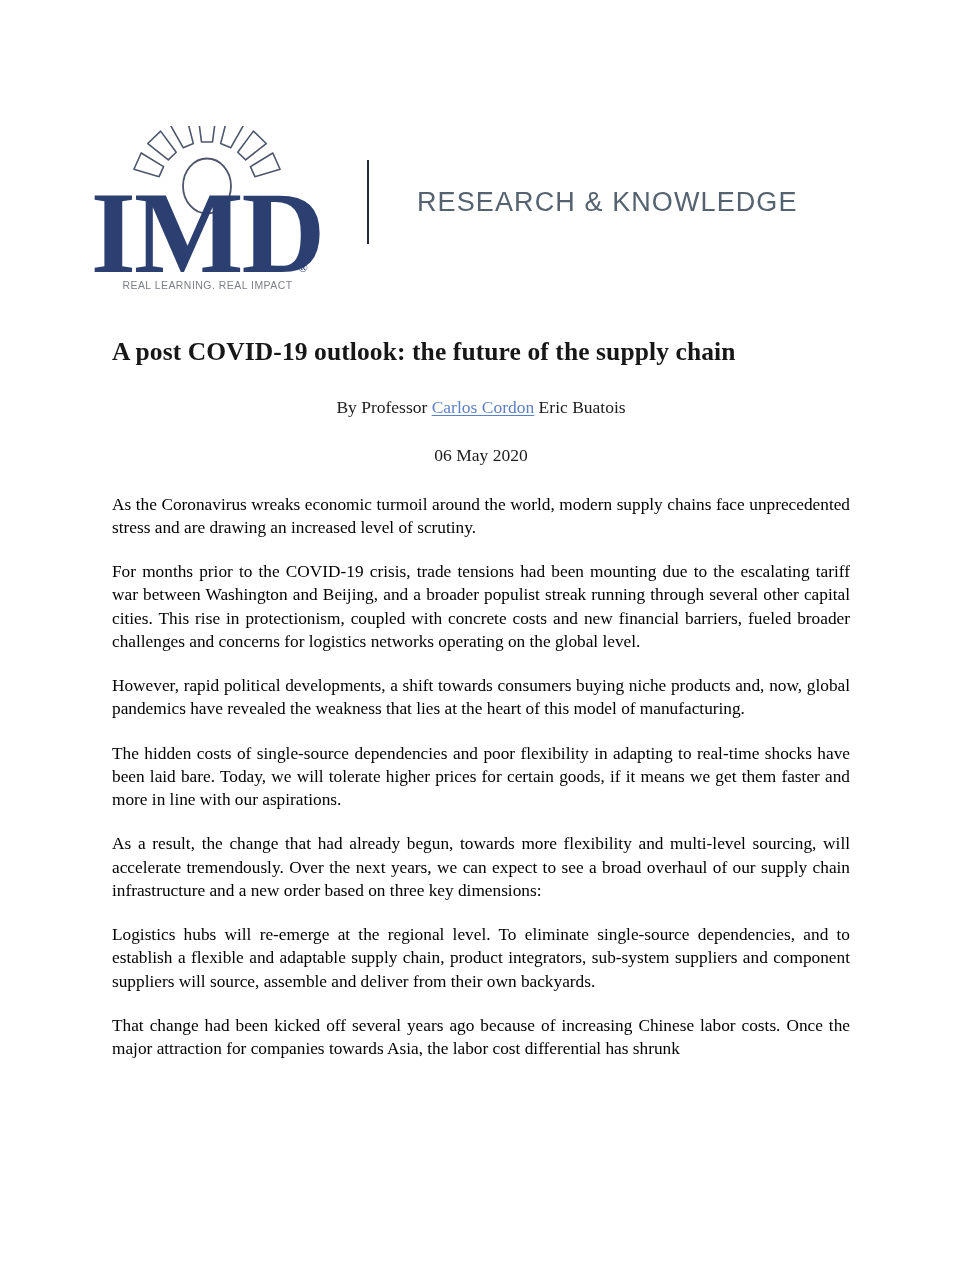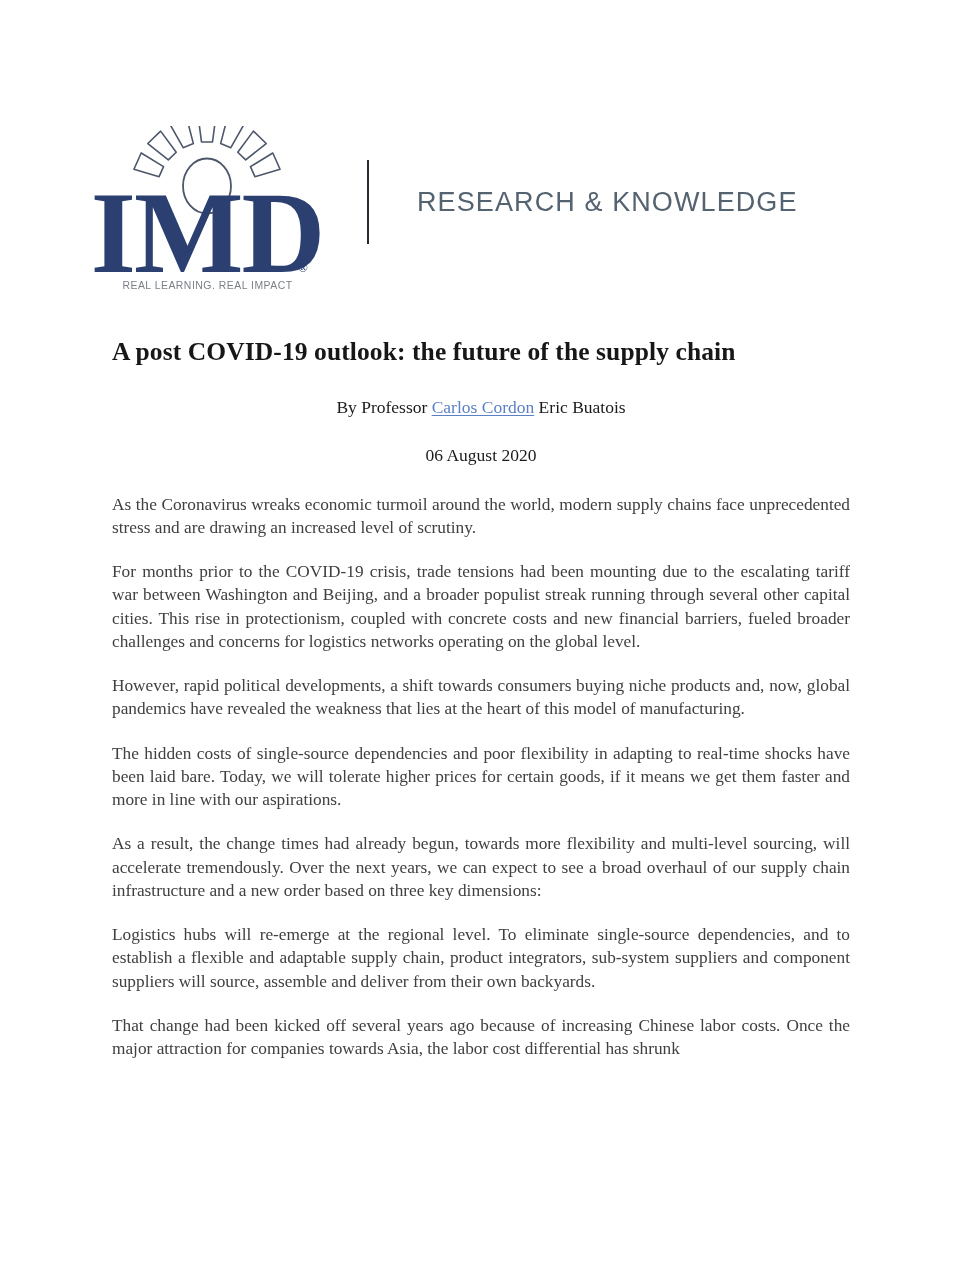--- a/index.html
+++ b/index.html
@@ -130,21 +130,21 @@
 
   .body-copy {
     margin-top: 27px;
   }
 
   .body-copy p {
     margin: 0 0 21px 0;
     font-size: 17.3px;
     line-height: 1.345;
     text-align: justify;
-    color: #404040;
+    color: #000000;
     hyphens: none;
   }
 
   .body-copy p:last-child {
     margin-bottom: 8px;
   }
 
   .section-heading {
     margin: 0 0 21px 0;
     font-size: 17.6px;
@@ -204,28 +204,28 @@
   </div>
 
   <div class="article">
 
     <h1 class="article-title">A post COVID-19 outlook: the future of the supply chain</h1>
 
     <div class="byline">
       <span>By Professor </span><a href="#" class="byline-link">Carlos Cordon</a><span> Eric Buatois</span>
     </div>
 
-    <div class="pubdate">06 August 2020</div>
+    <div class="pubdate">06 May 2020</div>
 
     <div class="body-copy">
       <p>As the Coronavirus wreaks economic turmoil around the world, modern supply chains face unprecedented stress and are drawing an increased level of scrutiny.</p>
       <p>For months prior to the COVID-19 crisis, trade tensions had been mounting due to the escalating tariff war between Washington and Beijing, and a broader populist streak running through several other capital cities. This rise in protectionism, coupled with concrete costs and new financial barriers, fueled broader challenges and concerns for logistics networks operating on the global level.</p>
       <p>However, rapid political developments, a shift towards consumers buying niche products and, now, global pandemics have revealed the weakness that lies at the heart of this model of manufacturing.</p>
       <p>The hidden costs of single-source dependencies and poor flexibility in adapting to real-time shocks have been laid bare. Today, we will tolerate higher prices for certain goods, if it means we get them faster and more in line with our aspirations.</p>
-      <p>As a result, the change times had already begun, towards more flexibility and multi-level sourcing, will accelerate tremendously. Over the next years, we can expect to see a broad overhaul of our supply chain infrastructure and a new order based on three key dimensions:</p>
+      <p>As a result, the change that had already begun, towards more flexibility and multi-level sourcing, will accelerate tremendously. Over the next years, we can expect to see a broad overhaul of our supply chain infrastructure and a new order based on three key dimensions:</p>
 
 
       <p>Logistics hubs will re-emerge at the regional level. To eliminate single-source dependencies, and to establish a flexible and adaptable supply chain, product integrators, sub-system suppliers and component suppliers will source, assemble and deliver from their own backyards.</p>
       <p>That change had been kicked off several years ago because of increasing Chinese labor costs. Once the major attraction for companies towards Asia, the labor cost differential has shrunk</p>
     </div>
 
   </div>
 </div>
 
 </body></html>

